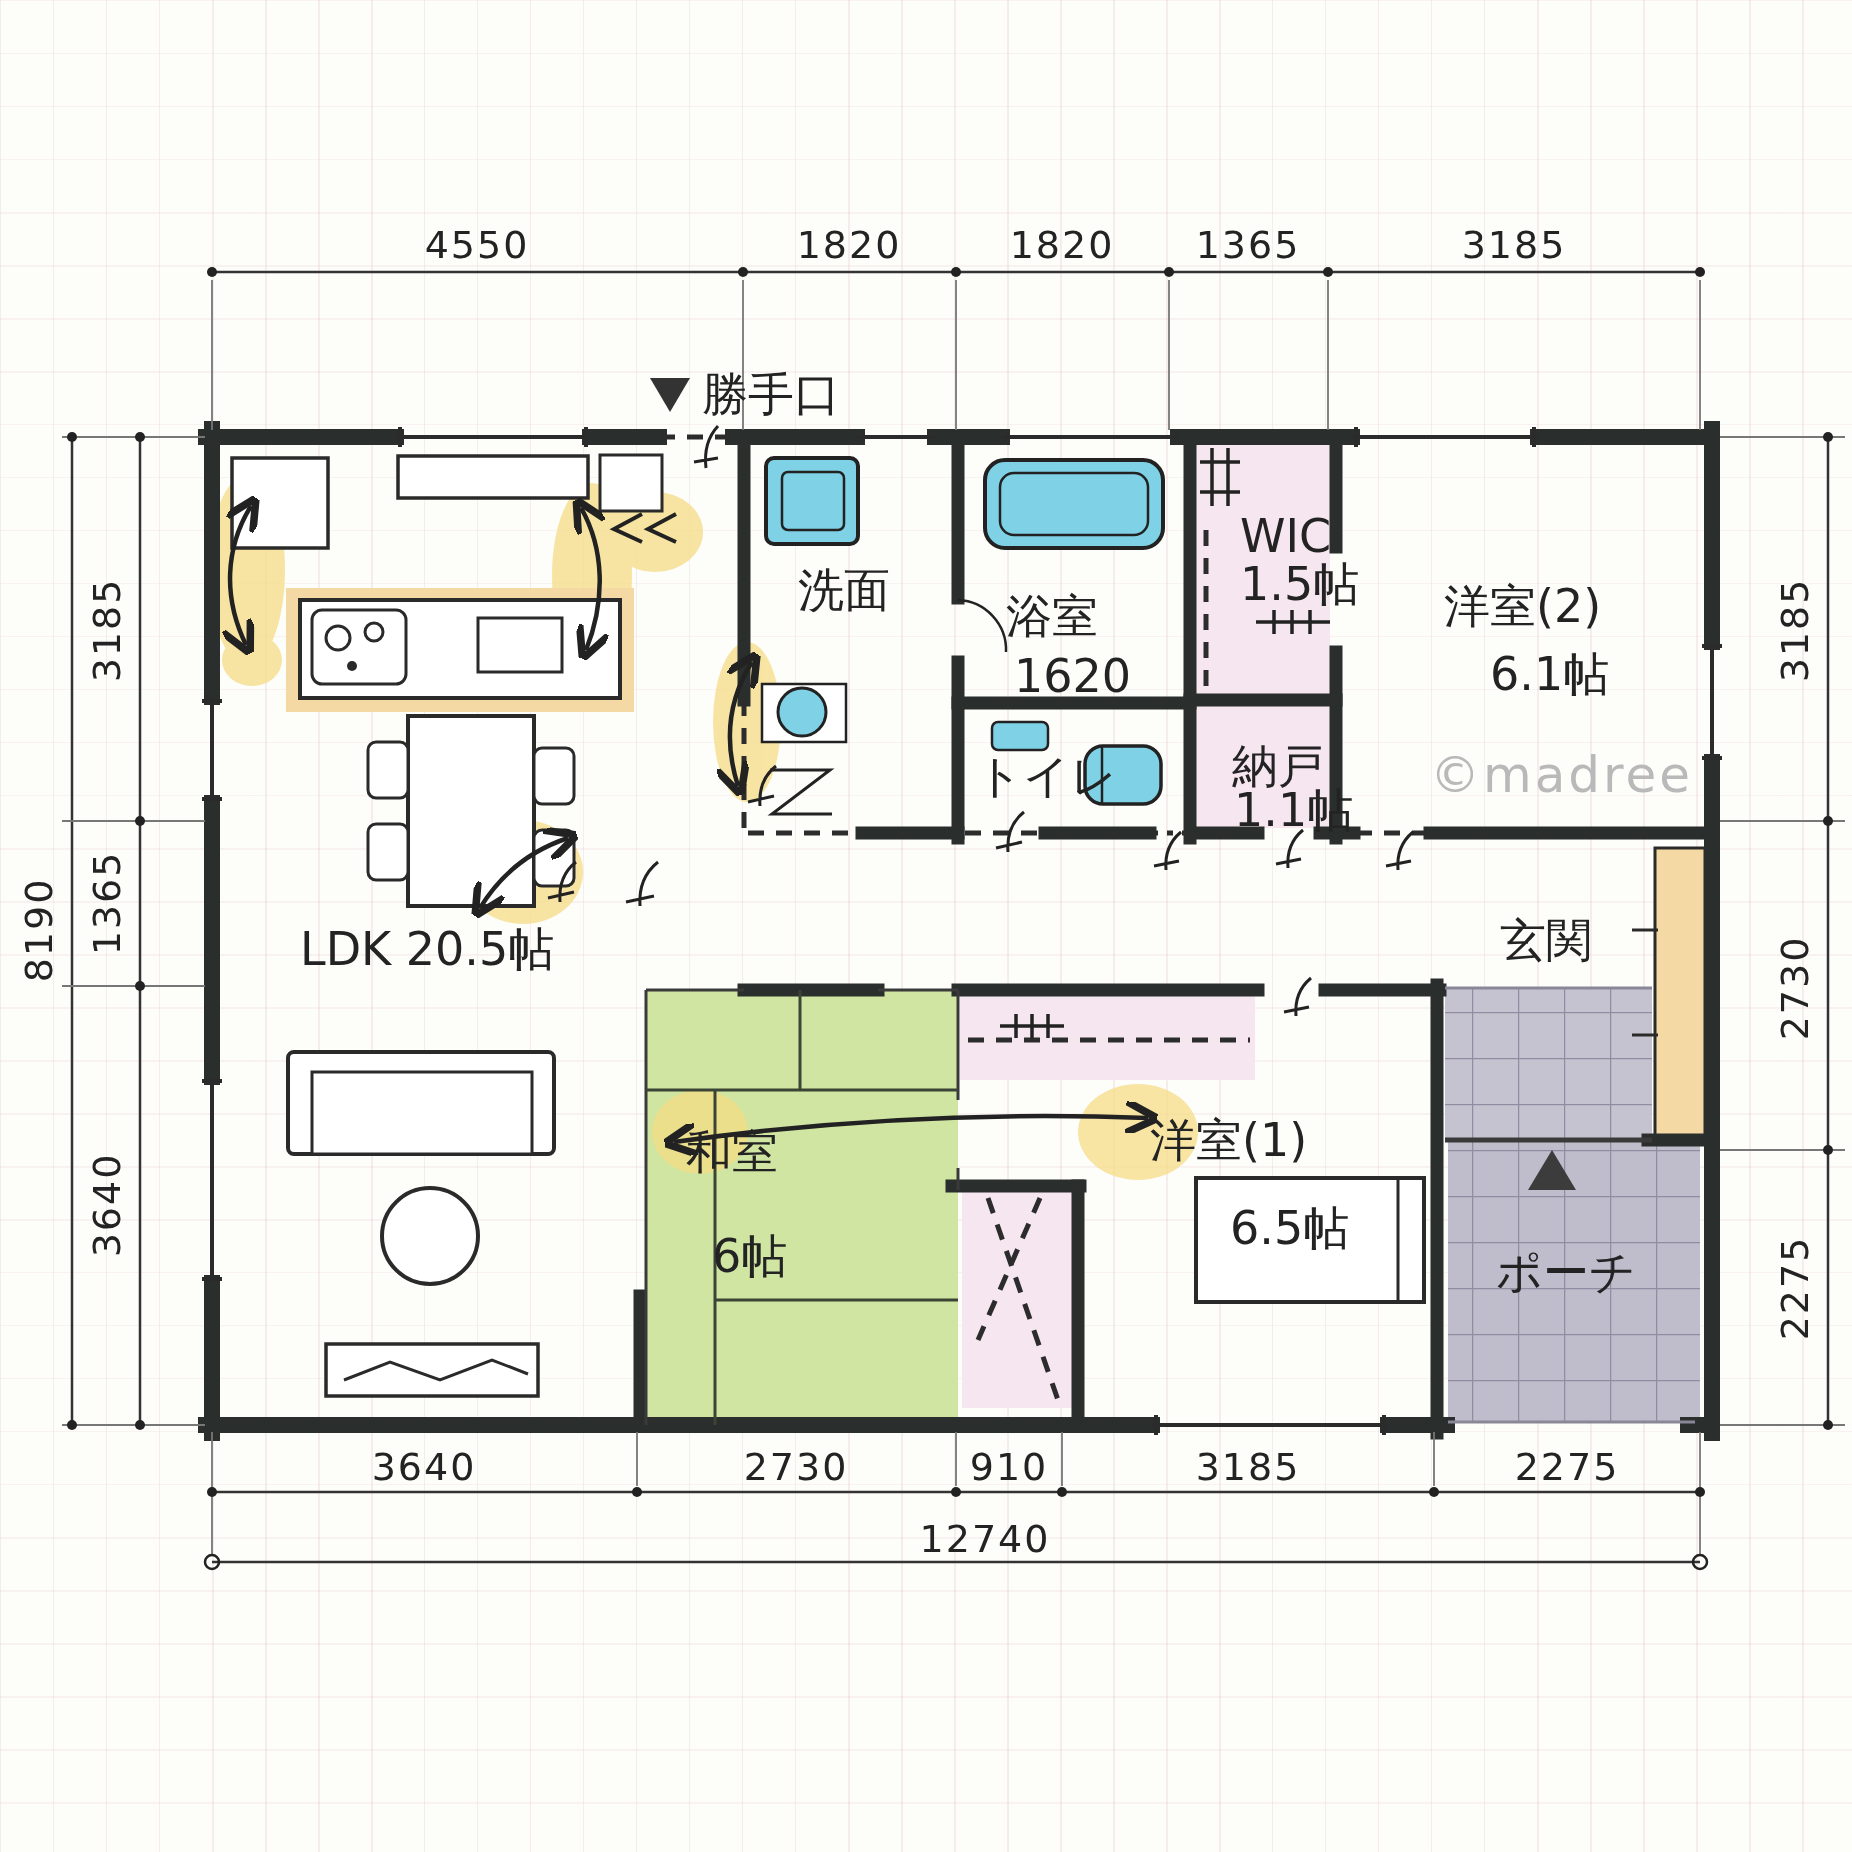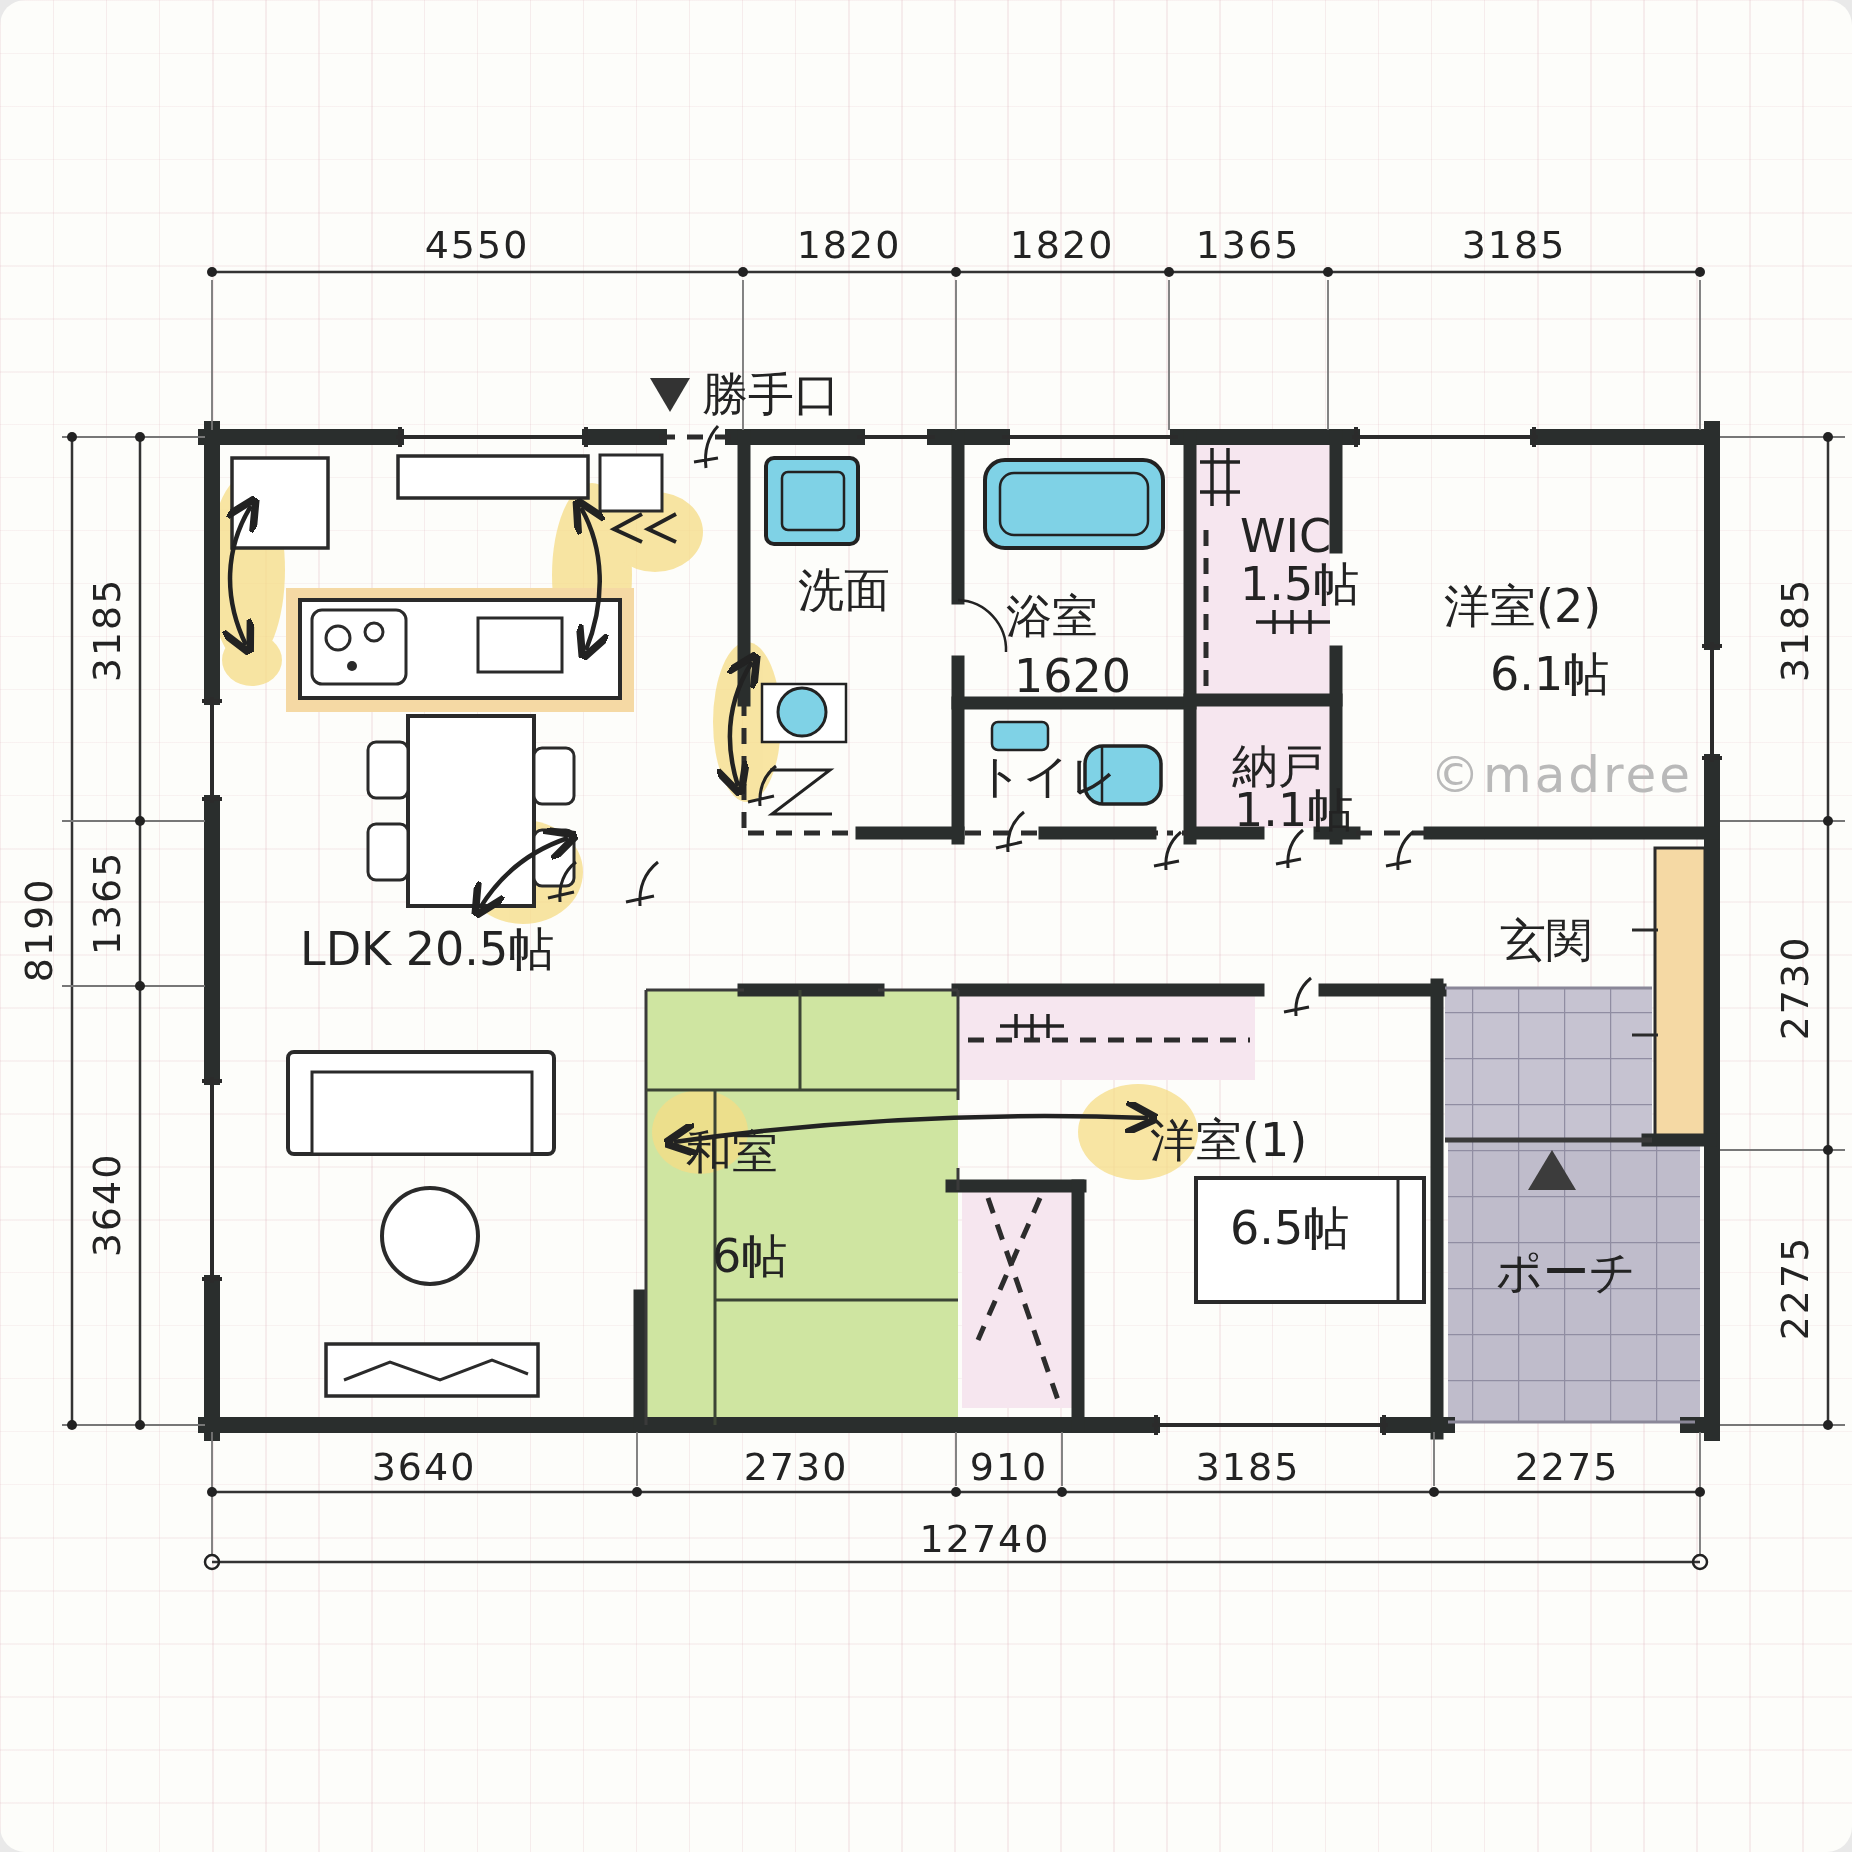--- a/index.html
+++ b/index.html
@@ -2,21 +2,20 @@
 <html><head>
 <meta charset="utf-8">
 <style>
   html,body{margin:0;padding:0;background:#e9e9e9;}
   .canvas{
     position:relative;width:1852px;height:1852px;margin:0 auto;overflow:hidden;
     background:
       repeating-linear-gradient(to right, rgba(214,160,172,.18) 0 1.5px, transparent 1.5px 53px),
       repeating-linear-gradient(to bottom, rgba(214,160,172,.12) 0 1.5px, transparent 1.5px 53px),
       #fdfdfa;
-    border-radius: 25px;
   }
   svg{display:block}
   text{font-family:"DejaVu Sans","Liberation Sans",sans-serif;fill:#232323;}
   .dim{font-size:38px;letter-spacing:2px;}
   .room{font-size:46px;}
   .wm{font-size:50px;fill:#b9b9b9;letter-spacing:3px;}
 </style>
 </head>
 <body>
 

